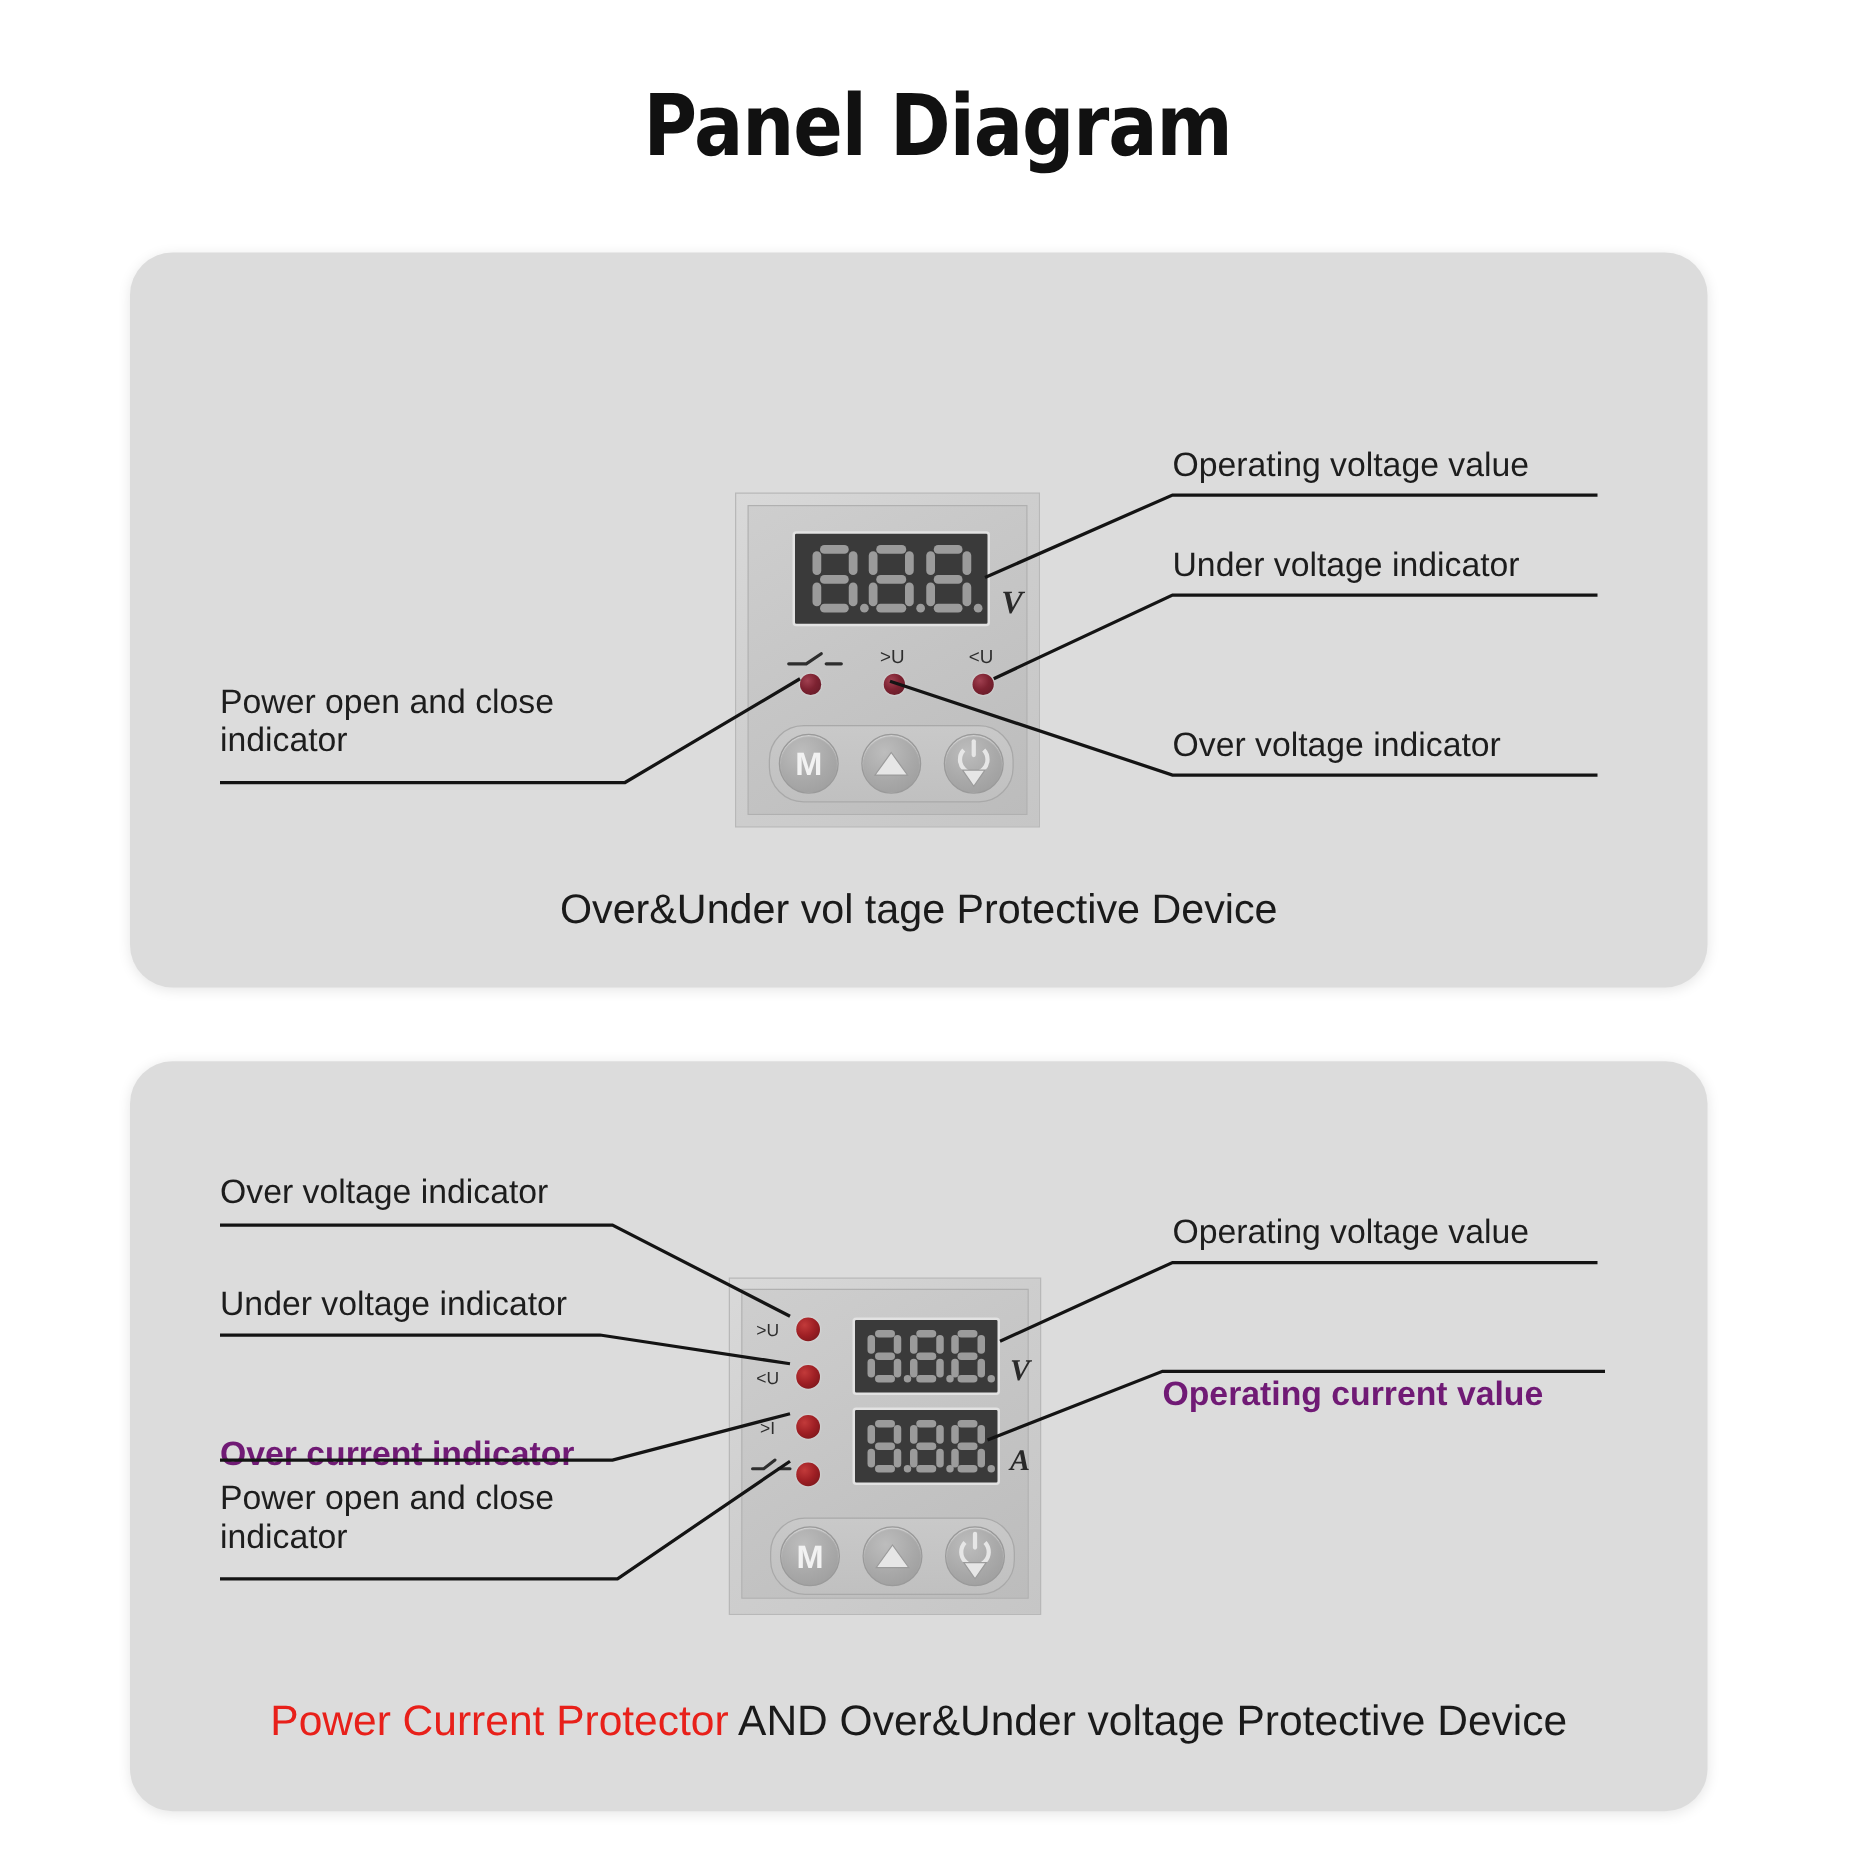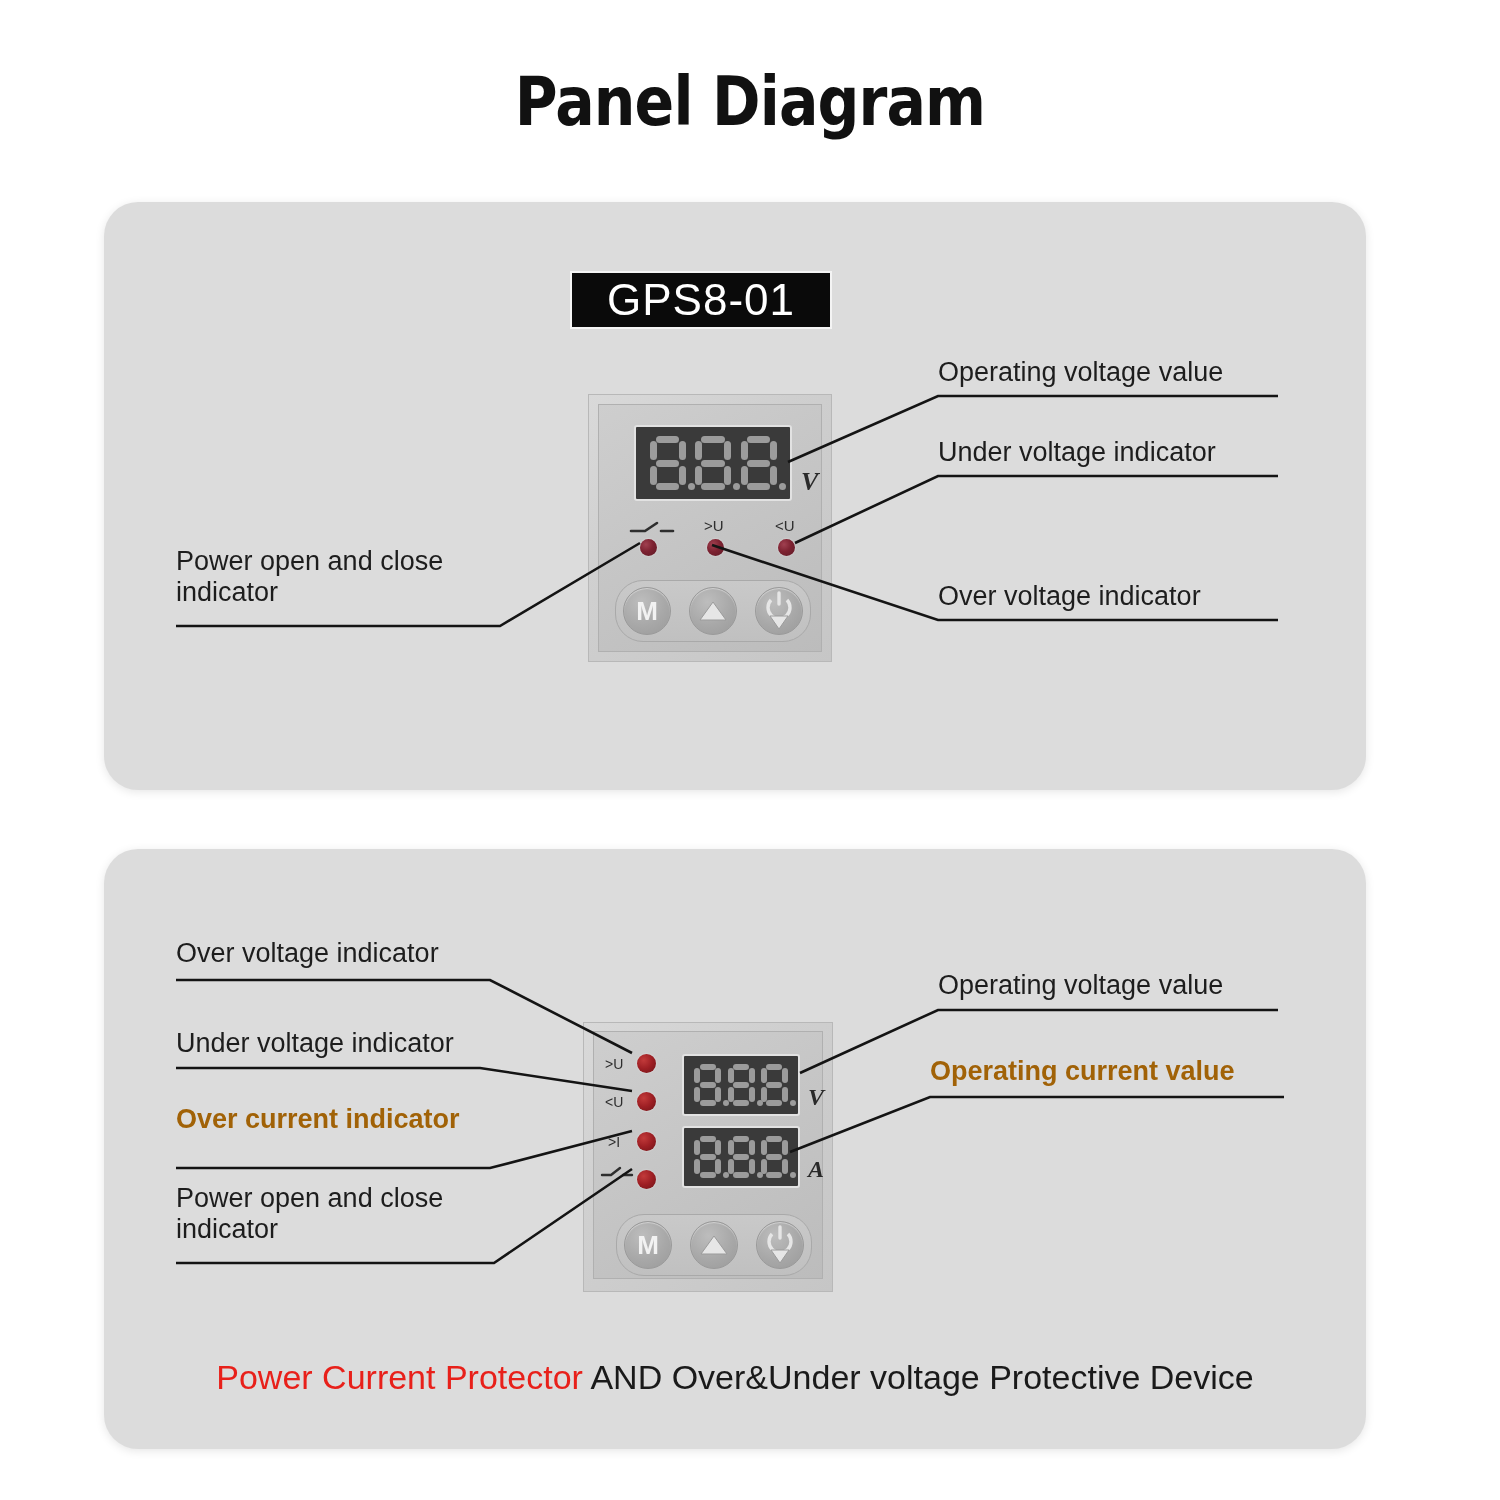--- a/index.html
+++ b/index.html
@@ -135,21 +135,21 @@
 
   
   .callout {
     position: absolute;
     font-size: 27px;
     color: #1d1d1d;
     line-height: 1.16;
     white-space: pre-line;
     font-family: "Liberation Sans", sans-serif;
   }
-  .callout.red { color: #a16207; font-weight: bold; }
+  .callout.red { color: #701a75; font-weight: bold; margin-top: 44px; }
 
   
   .caption {
     position: absolute;
     font-size: 33px;
     color: #1a1a1a;
     text-align: center;
     white-space: nowrap;
     font-family: "Liberation Sans", sans-serif;
   }
@@ -163,21 +163,20 @@
 </style>
 </head>
 <body>
 
 <div id="root">
 
   <div class="page-title">Panel Diagram</div>
 
   <div class="panel" id="panel-1"></div>
 
-  <div class="model-badge" id="badge-1">GPS8-01</div>
 
   <div class="device" id="device-1">
     <div class="device-inner">
 
       <div class="seg-display" style="left:35px; top:20px; width:158px; height:76px;">
 
         <span class="digit d1" style="width: 36px; height: 54px;">
             <span class="seg" style="left: 6.3px; top: 0px; width: 23.4px; height: 7px; border-radius: 3.5px;"></span>
             <span class="seg" style="left: 29px; top: 4.9px; width: 7px; height: 19.3px; border-radius: 3.5px;"></span>
             <span class="seg" style="left: 29px; top: 29.8px; width: 7px; height: 19.3px; border-radius: 3.5px;"></span>
@@ -243,20 +242,21 @@
 
   <div class="callout" style="left:176px; top:546px; width:430px;">Power open and close
 indicator</div>
 
   <div class="callout" style="left:938px; top:357px; width:350px;">Operating voltage value</div>
 
   <div class="callout" style="left:938px; top:437px; width:350px;">Under voltage indicator</div>
 
   <div class="callout" style="left:938px; top:581px; width:350px;">Over voltage indicator</div>
 
+  <div class="caption" id="caption-1">Over&amp;Under vol tage Protective Device</div>
 
   <div class="panel" id="panel-2"></div>
 
 
   <div class="device" id="device-2">
     <div class="device-inner">
 
       <div class="led-tag vert" style="left:11px; top:24px;">&gt;U</div>
       <div class="led bright" style="left:43px; top:22px; width:19px; height:19px;"></div>
 

